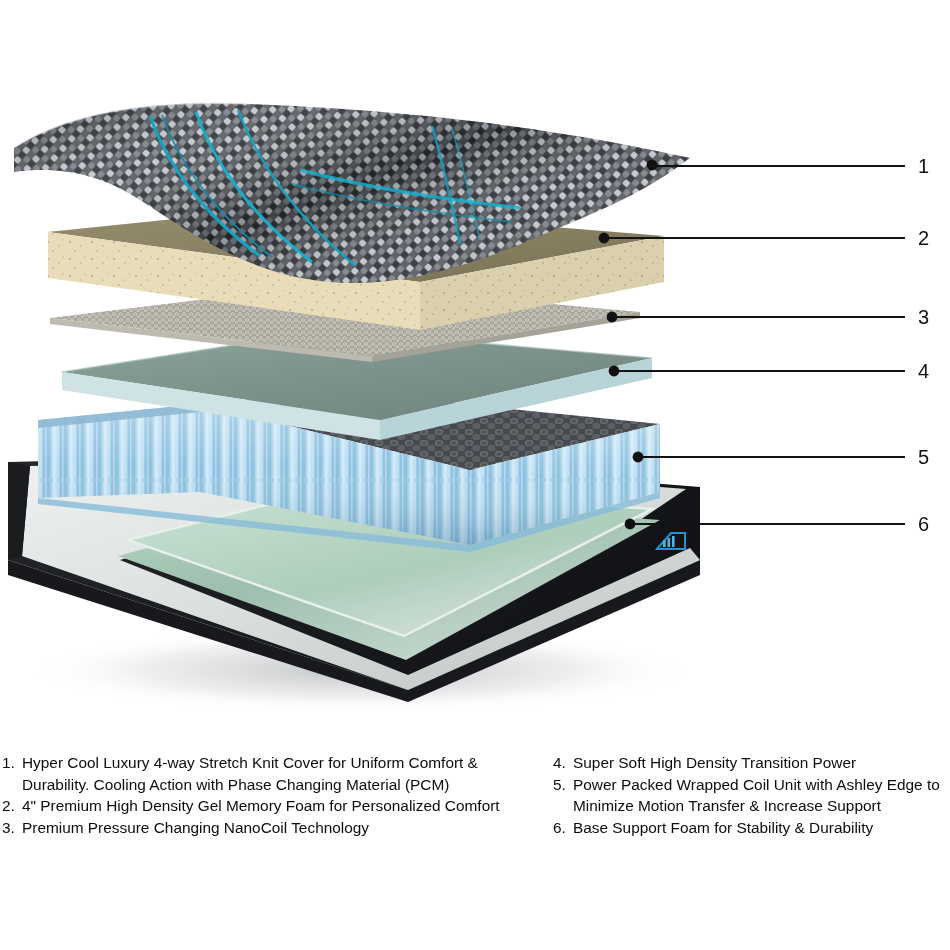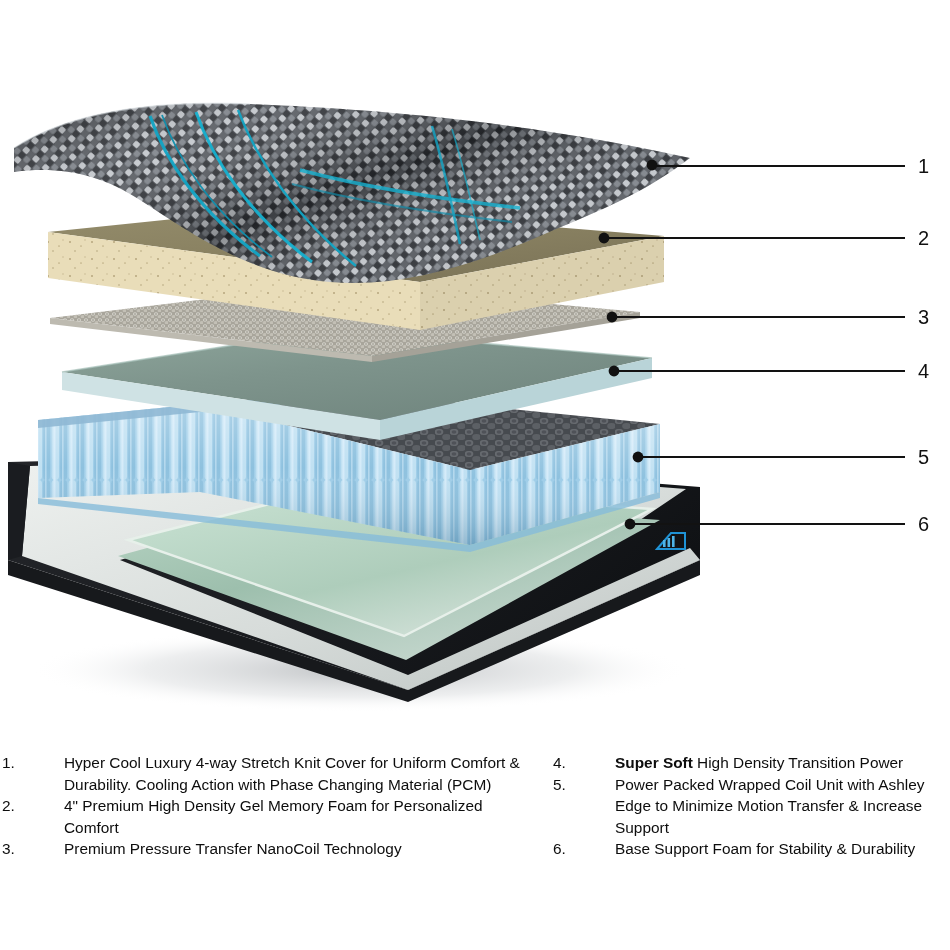--- a/index.html
+++ b/index.html
@@ -77,23 +77,22 @@
     flex: 0 0 auto;
     width: 20px;
     text-align: left;
     font-size: 15.4px;
     line-height: 21.6px;
   }
   .legend-text {
     flex: 1 1 auto;
     font-size: 15.4px;
     line-height: 21.6px;
-    margin-left: 42px;
-  }
-  .legend-text b { font-weight: bold; }
+  }
+  .legend-text b { font-weight: normal; }
 </style>
 </head>
 <body>
 
 <div id="page">
 
   <div id="diagram">
     <svg viewBox="0 0 950 740" xmlns="http://www.w3.org/2000/svg">
       <defs>
 
@@ -328,21 +327,21 @@
       <div class="legend-item">
         <span class="legend-num">1.</span>
         <span class="legend-text">Hyper Cool Luxury 4-way Stretch Knit Cover for Uniform Comfort &amp; Durability. Cooling Action with Phase Changing Material (PCM)</span>
       </div>
       <div class="legend-item">
         <span class="legend-num">2.</span>
         <span class="legend-text">4" Premium High Density Gel Memory Foam for Personalized Comfort</span>
       </div>
       <div class="legend-item">
         <span class="legend-num">3.</span>
-        <span class="legend-text">Premium Pressure Transfer NanoCoil Technology</span>
+        <span class="legend-text">Premium Pressure Changing NanoCoil Technology</span>
       </div>
     </div>
 
     <div class="legend-col" id="legend-col-right">
       <div class="legend-item">
         <span class="legend-num">4.</span>
         <span class="legend-text"><b>Super Soft</b><span> High Density Transition Power</span></span>
       </div>
       <div class="legend-item">
         <span class="legend-num">5.</span>

